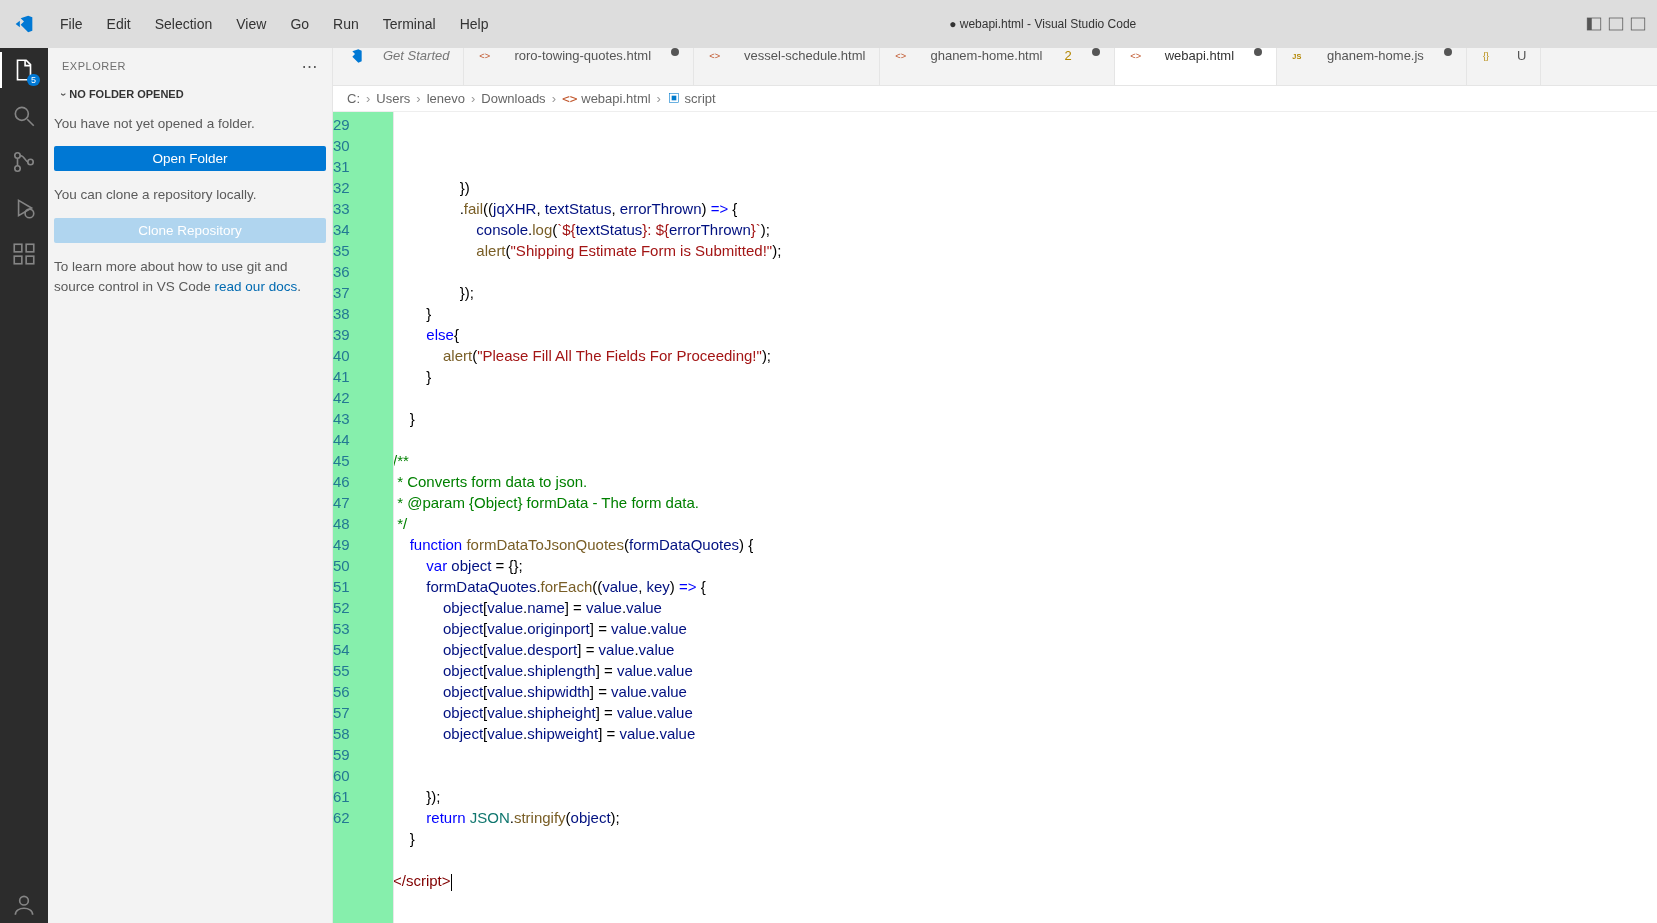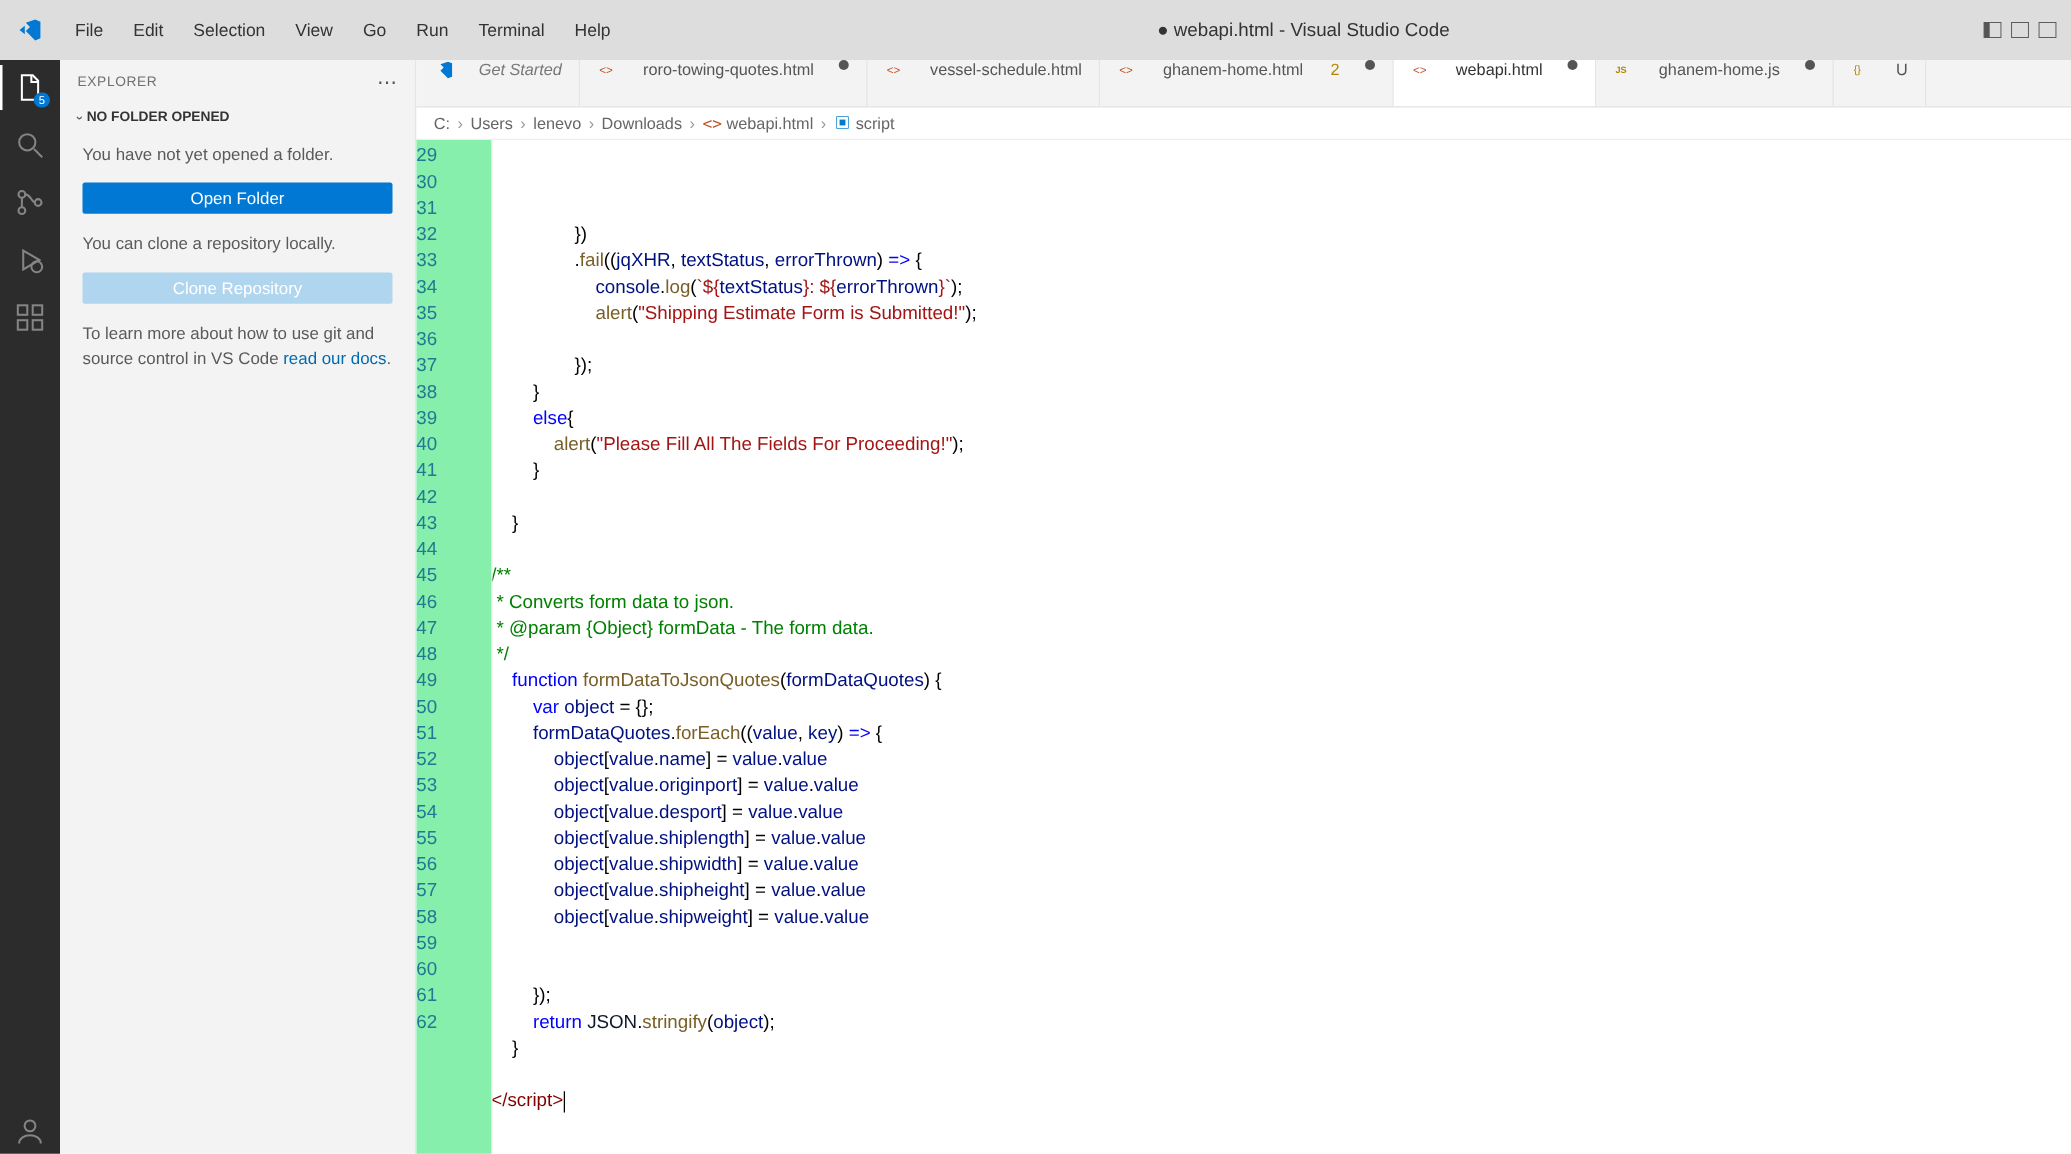--- a/index.html
+++ b/index.html
@@ -2,37 +2,37 @@
 <html><head>
 <meta charset="utf-8">
 <style>
 * { margin: 0; padding: 0; box-sizing: border-box; font-family: "Segoe UI", -apple-system, sans-serif; }
 body { width: 1657px; height: 923px; overflow: hidden; background: #ffffff; color: #333; }
 
 .titlebar { height: 48px; background: #dddddd; display: flex; align-items: center; font-size: 14px; }
 .titlebar .vscode-logo { width: 48px; display:flex; align-items:center; justify-content:center; }
 .titlebar .menu { display: flex; gap: 0; }
 .titlebar .menu span { padding: 0 12px; cursor: default; color: #333; }
-.titlebar .title { flex: 1; text-align: center; color: #333; font-size: 15px; }
+.titlebar .title { flex: 1; text-align: center; color: #333; font-size: 12px; }
 .titlebar .layout-icons { padding-right: 10px; display:flex; gap:4px; }
 
 .main { display: flex; height: calc(100% - 38px); }
 
 .activitybar { width: 48px; background: #2c2c2c; display: flex; flex-direction: column; align-items: center; padding-top: 8px; gap: 18px; }
 .activitybar .ab-icon { width: 28px; height: 28px; display:flex; align-items:center; justify-content:center; position: relative; }
 .activitybar .ab-icon svg { stroke: #858585; fill: none; }
 .activitybar .ab-icon.active svg { stroke: #ffffff; }
 .activitybar .ab-icon.active::before { content:''; position:absolute; left:-10px; top:-4px; bottom:-4px; width:2px; background:#fff; }
 .activitybar .ab-bottom { margin-top:auto; margin-bottom:14px; }
 .badge { position:absolute; right:-2px; bottom:-2px; background:#0078d4; color:#fff; border-radius:8px; font-size:9px; padding:0 4px; line-height:12px; min-width:12px; text-align:center; }
 
 .sidebar { width: 285px; background: #f3f3f3; border-right: 1px solid #e5e5e5; display:flex; flex-direction:column; }
 .sidebar-header { height: 36px; display:flex; align-items:center; justify-content:space-between; padding: 17px 14px; font-size:11px; letter-spacing:0.5px; color:#6f6f6f; }
 .sidebar-section-title { font-size:11px; font-weight:700; color:#333; padding:4px 14px; display:flex; align-items:center; gap:4px; }
-.sidebar-body { padding: 10px 18px; font-size:13.5px; color:#5a5a5a; line-height:1.5; }
+.sidebar-body { padding: 10px 6px; font-size:13.5px; color:#5a5a5a; line-height:1.5; }
 .sidebar-body p { margin-bottom: 12px; }
 .btn { display:block; width:100%; text-align:center; padding:5px 0; font-size:13.5px; border:none; border-radius:2px; cursor:pointer; margin-bottom:14px; }
 .btn-primary { background:#0078d4; color:#fff; }
 .btn-secondary { background:#b0d5ef; color:#fff; }
 .link { color:#006ab1; }
 
 .editor-area { flex:1; display:flex; flex-direction:column; min-width:0; }
 .tabbar { height:38px; background:#f3f3f3; display:flex; border-bottom:1px solid #e5e5e5; overflow:hidden; }
 .tab { display:flex; align-items:flex-start; gap:20px; padding:0 14px; font-size:13px; color:#555; border-right:1px solid #e5e5e5; white-space:nowrap; cursor:pointer; }
 .tab.active { background:#ffffff; color:#333; }
@@ -48,21 +48,21 @@
 .gutter div { height:21px; }
 .code { flex:1; padding:2px 0 0 0; white-space:pre; color:#000; position:relative; }
 .code .line { height:21px; }
 .guide { position:absolute; top:0; bottom:0; width:1px; background:#e8e8e8; }
 
 .tok-kw { color:#0000ff; }
 .tok-fn { color:#795e26; }
 .tok-var { color:#001080; }
 .tok-str { color:#a31515; }
 .tok-comment { color:#008000; }
-.tok-type { color:#0f172a;margin-top:20px; }
+.tok-type { color:#0f766e;margin-top:20px; }
 .tok-tag { color:#800000; }
 .tok-param { color:#001080; }
 .tok-prop { color:#001080; }
 
 .chevron { display:inline-block; transform:rotate(90deg); font-size:10px; color:#555; }
 
 .cursor { display:inline-block; width:1px; height:17px; background:#000; vertical-align:middle; }
 </style>
 </head>
 <body>

